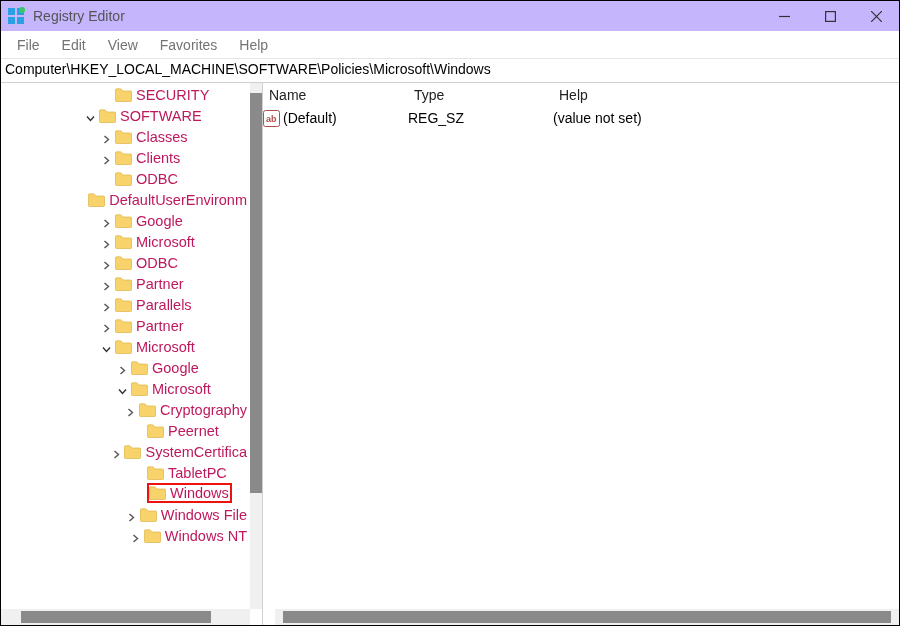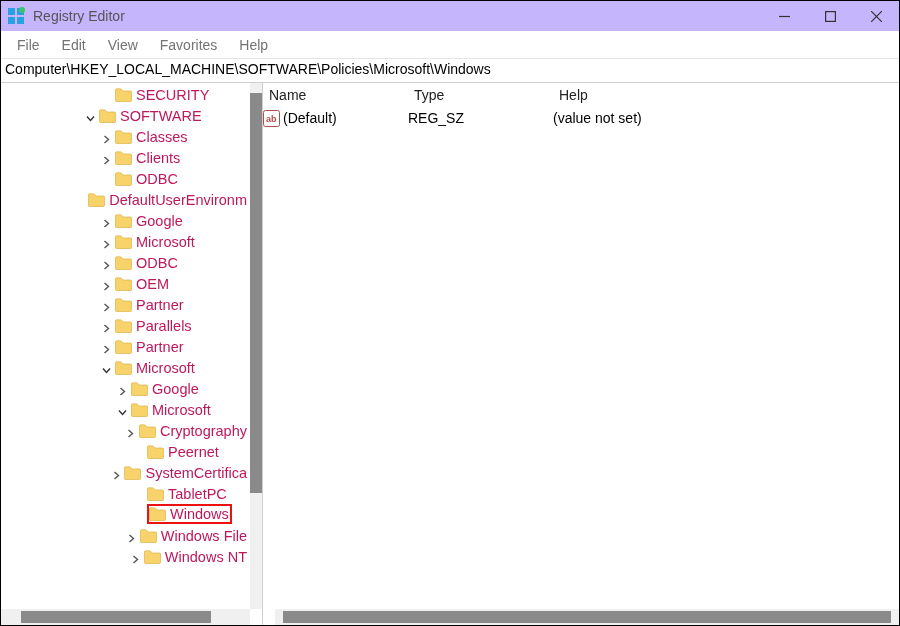--- a/index.html
+++ b/index.html
@@ -362,36 +362,20 @@
             <svg viewBox="0 0 9 9">
               <polyline points="2.5,1 6.5,4.5 2.5,8" fill="none" stroke="#555" stroke-width="1.4"></polyline>
             </svg>
           </span>
           <span class="tree-text-wrap">
             <span class="folder-ic">
               <svg viewBox="0 0 17 14">
                 <path d="M0.5 3 L0.5 12.5 Q0.5 13.5 1.5 13.5 L15.5 13.5 Q16.5 13.5 16.5 12.5 L16.5 4 Q16.5 3 15.5 3 L8 3 L6.5 1.3 Q6.1 0.8 5.4 0.8 L1.5 0.8 Q0.5 0.8 0.5 1.8 Z" fill="#f8d36b" stroke="#d8a933" stroke-width="0.6"></path>
               </svg>
             </span>
-            <span class="tree-label">OEM</span>
-          </span>
-        </div>
-        <div class="tree-row">
-          <span class="pad" style="width: 58px;"></span>
-          <span class="chevron ">
-            <svg viewBox="0 0 9 9">
-              <polyline points="2.5,1 6.5,4.5 2.5,8" fill="none" stroke="#555" stroke-width="1.4"></polyline>
-            </svg>
-          </span>
-          <span class="tree-text-wrap">
-            <span class="folder-ic">
-              <svg viewBox="0 0 17 14">
-                <path d="M0.5 3 L0.5 12.5 Q0.5 13.5 1.5 13.5 L15.5 13.5 Q16.5 13.5 16.5 12.5 L16.5 4 Q16.5 3 15.5 3 L8 3 L6.5 1.3 Q6.1 0.8 5.4 0.8 L1.5 0.8 Q0.5 0.8 0.5 1.8 Z" fill="#f8d36b" stroke="#d8a933" stroke-width="0.6"></path>
-              </svg>
-            </span>
             <span class="tree-label">Partner</span>
           </span>
         </div>
         <div class="tree-row">
           <span class="pad" style="width: 58px;"></span>
           <span class="chevron ">
             <svg viewBox="0 0 9 9">
               <polyline points="2.5,1 6.5,4.5 2.5,8" fill="none" stroke="#555" stroke-width="1.4"></polyline>
             </svg>
           </span>

